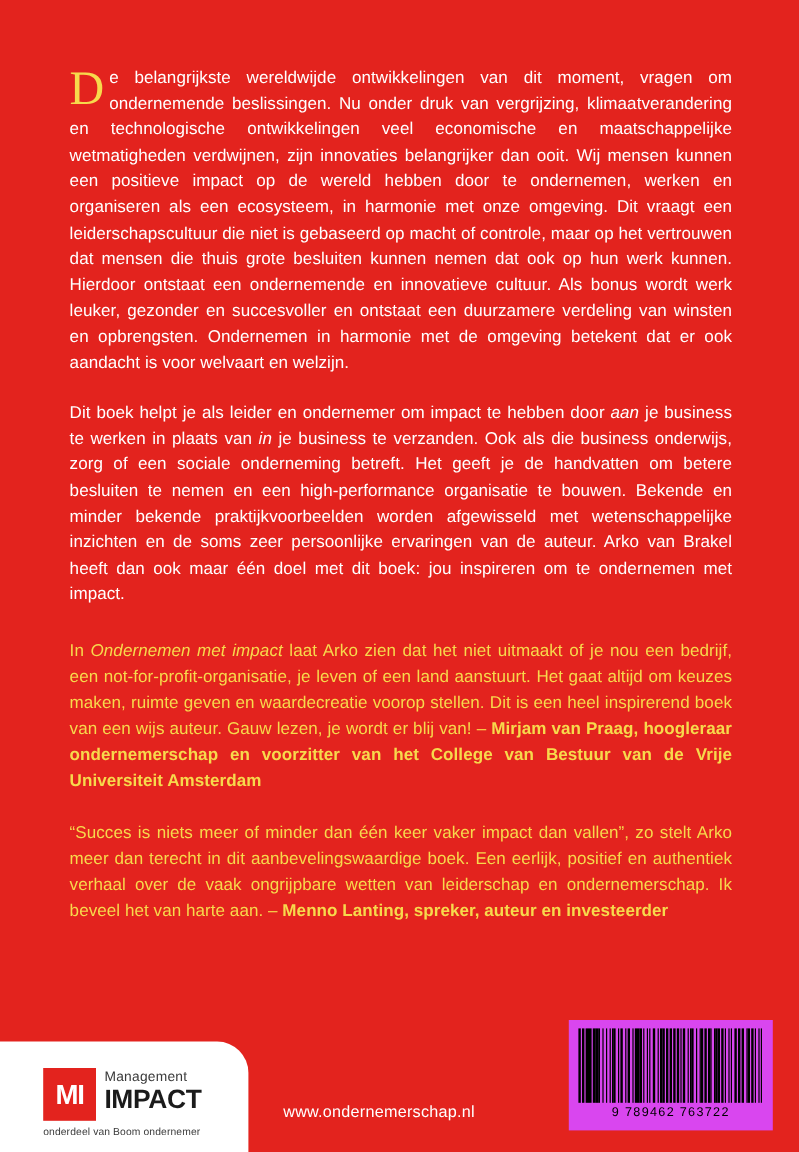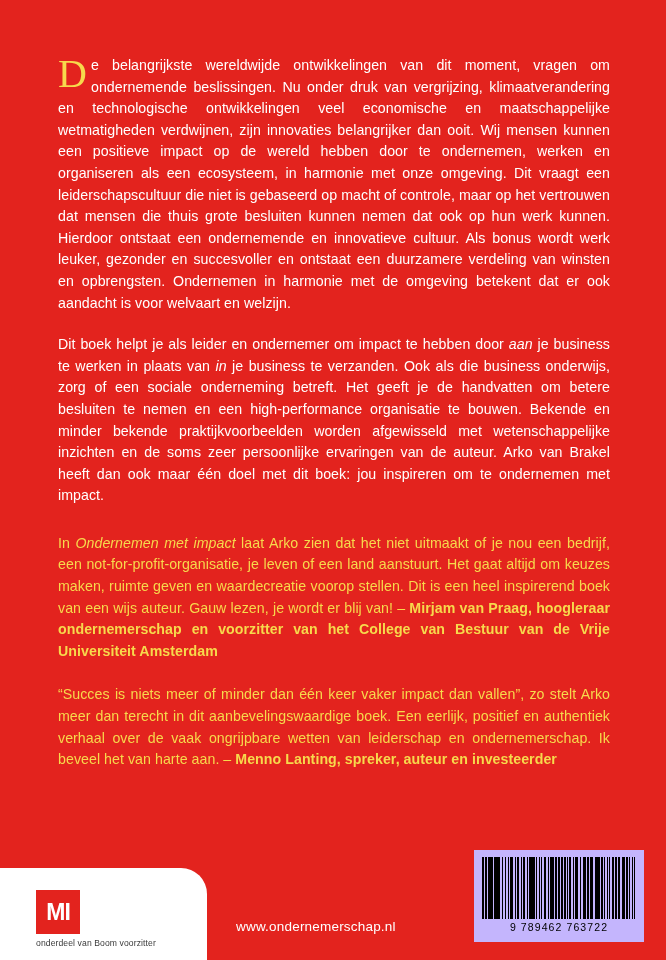--- a/index.html
+++ b/index.html
@@ -119,21 +119,21 @@
     letter-spacing: 0.2px;
   }
 
   
   .barcode-box {
     position: absolute;
     right: 22px;
     bottom: 18px;
     width: 170px;
     height: 92px;
-    background: #c4b5fd;
+    background: #d946ef;
     padding: 7px 8px 3px 8px;
   }
   .bars {
     position: relative;
     height: 62px;
     width: 100%;
     display: flex;
     align-items: stretch;
     gap: 0;
   }
@@ -162,22 +162,26 @@
 
     <p class="para yellow"><span>“Succes is niets meer of minder dan één keer vaker impact dan vallen”, zo stelt Arko meer dan terecht in dit aanbevelingswaardige boek. Een eerlijk, positief en authentiek verhaal over de vaak ongrijpbare wetten van leiderschap en ondernemerschap. Ik beveel het van harte aan. – </span><b>Menno Lanting, spreker, auteur en investeerder</b></p>
 
   </div>
 
   <div class="logo-panel">
     <div class="logo-inner">
       <div class="mi-mark">
         <span class="mi-text">MI</span>
       </div>
+      <div class="logo-words">
+        <div class="w1">Management</div>
+        <div class="w2">IMPACT</div>
+      </div>
     </div>
-    <div class="logo-sub">onderdeel van Boom voorzitter</div>
+    <div class="logo-sub">onderdeel van Boom ondernemer</div>
   </div>
 
   <div class="website">www.ondernemerschap.nl</div>
 
   <div class="barcode-box">
     <div class="bars" id="bars">
         <span style="width:3px"></span>
         <span style="width:1px;background:transparent"></span>
         <span style="width:2px"></span>
         <span style="width:2px;background:transparent"></span>

